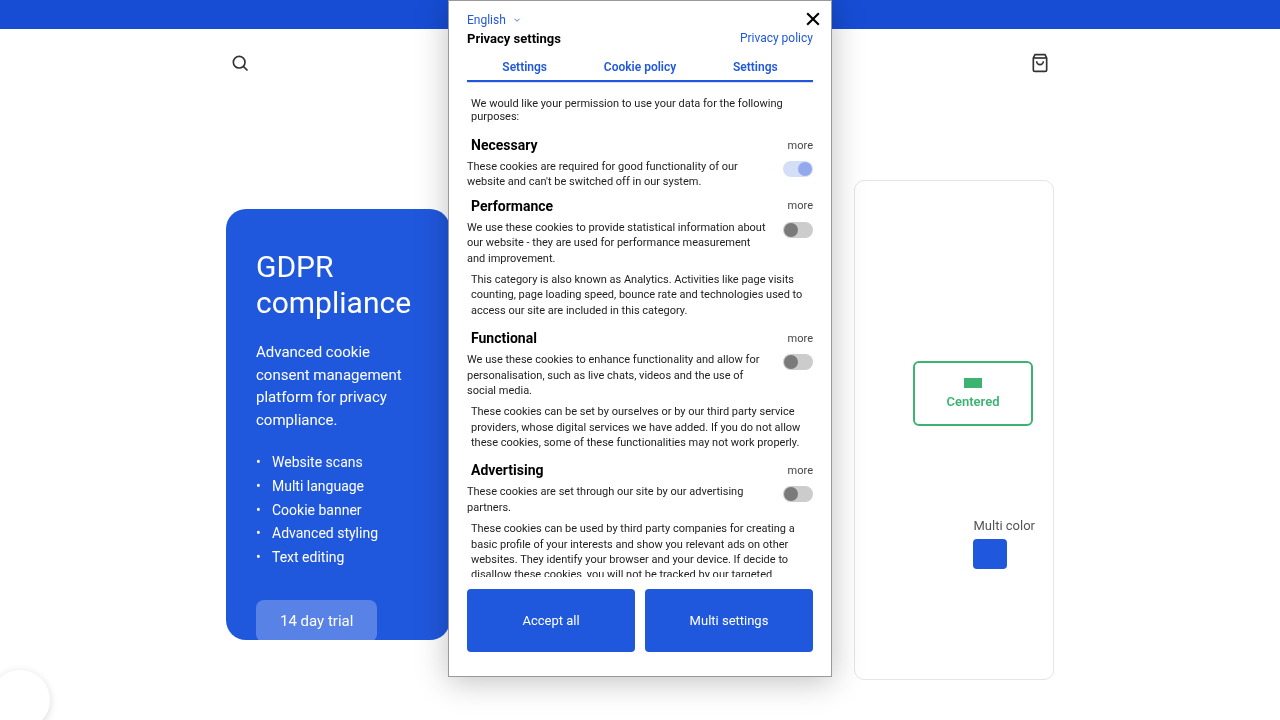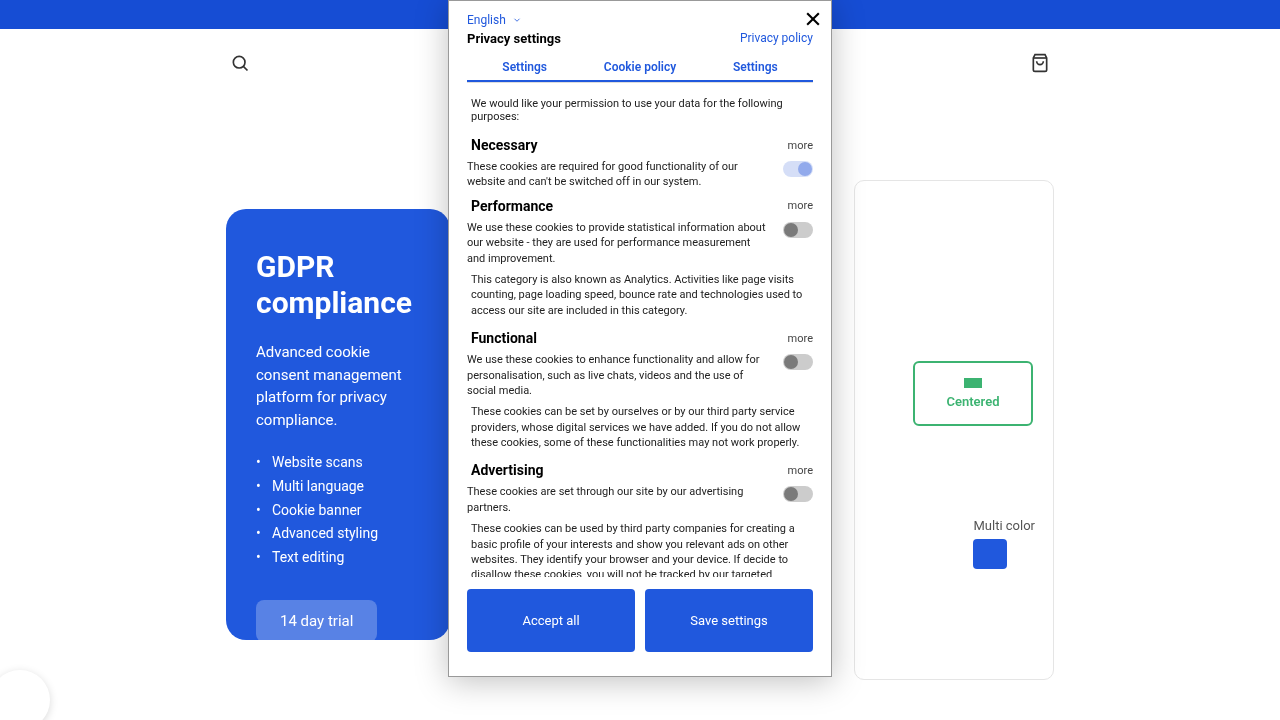--- a/index.html
+++ b/index.html
@@ -1,21 +1,21 @@
 <!DOCTYPE html>
 <html><head>
 <meta charset="utf-8">
 <style>
 *{margin:0;padding:0;box-sizing:border-box;font-family:-apple-system,BlinkMacSystemFont,"Segoe UI",Roboto,sans-serif}
 body{background:#fff;overflow:hidden;width:1280px;height:720px;position:relative}
 .top-bar{height:29px;background:#164dd4}
 .header{height:72px;display:flex;align-items:center;padding:0 230px;justify-content:space-between}
 .search-icon,.cart-icon{width:20px;height:20px;color:#333}
 .promo-card{position:absolute;left:226px;top:209px;width:224px;height:431px;background:#2058dd;border-radius:20px;padding:40px 30px;color:#fff}
-.promo-title{font-size:30px;font-weight:700;line-height:1.2;margin-bottom:20px}
+.promo-title{font-size:30px;font-weight:400;line-height:1.2;margin-bottom:20px}
 .promo-desc{font-size:15px;line-height:1.5;margin-bottom:20px}
 .promo-list{list-style:none;margin-bottom:30px}
 .promo-list li{font-size:14px;line-height:1.7;padding-left:16px;position:relative}
 .promo-list li::before{content:"•";position:absolute;left:0}
 .trial-btn{background:rgba(255,255,255,0.25);border:none;color:#fff;padding:12px 24px;border-radius:8px;font-size:15px;cursor:pointer}
 .side-panel{position:absolute;right:226px;top:180px;width:200px;height:500px;background:#fff;border:1px solid #e5e5e5;border-radius:10px;padding:20px}
 .layout-option{border:2px solid #3cb371;border-radius:6px;padding:15px;text-align:center;margin-top:160px;width:120px;float:right}
 .layout-swatch{width:18px;height:10px;background:#3cb371;margin:0 auto 6px}
 .layout-label{color:#3cb371;font-size:13px;font-weight:600}
 .gray-box{position:absolute;right:330px;top:344px;width:20px;height:18px;background:#d0d0d0;border-radius:3px}
@@ -172,15 +172,15 @@
         <div class="cat-desc">These cookies are set through our site by our advertising partners.</div>
         <div class="toggle">
             <div class="knob"></div>
           </div>
       </div>
       <div class="cat-extra">These cookies can be used by third party companies for creating a basic profile of your interests and show you relevant ads on other websites. They identify your browser and your device. If decide to disallow these cookies, you will not be tracked by our targeted advertising across other websites.</div>
     </div>
   </div>
   <div class="modal-footer">
     <button class="btn">Accept all</button>
-    <button class="btn">Save settings</button>
+    <button class="btn">Multi settings</button>
   </div>
 </div>
 
 </body></html>

